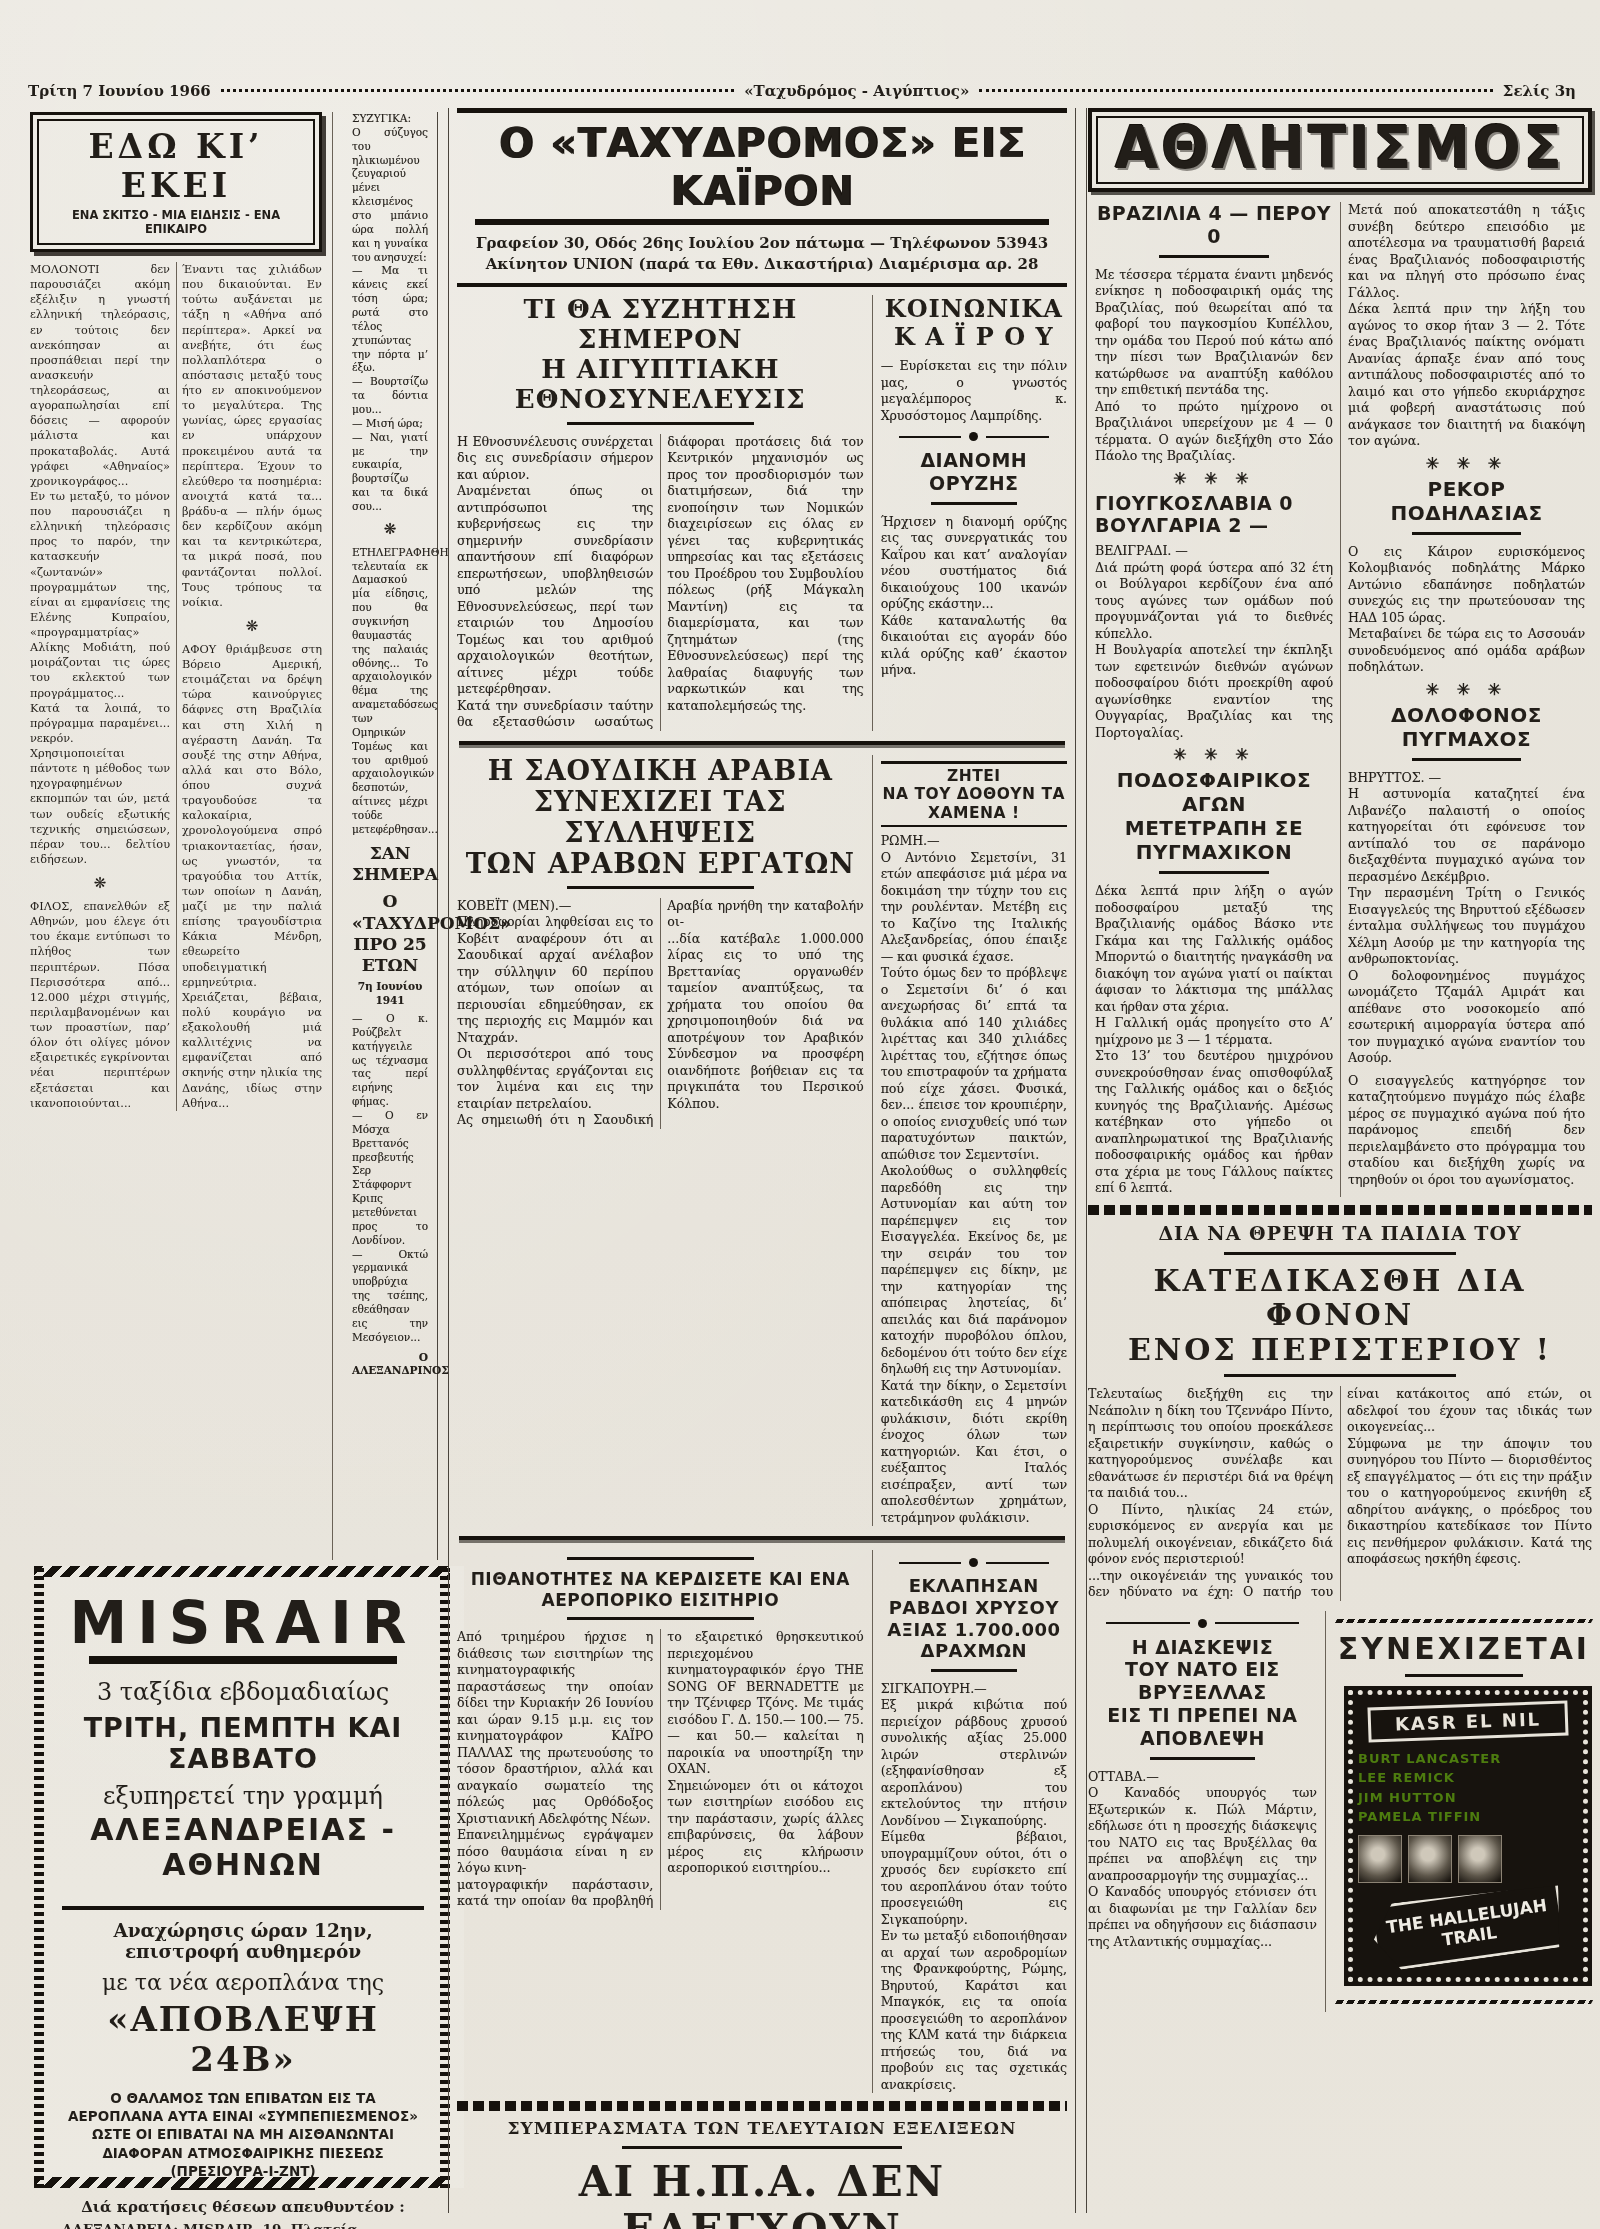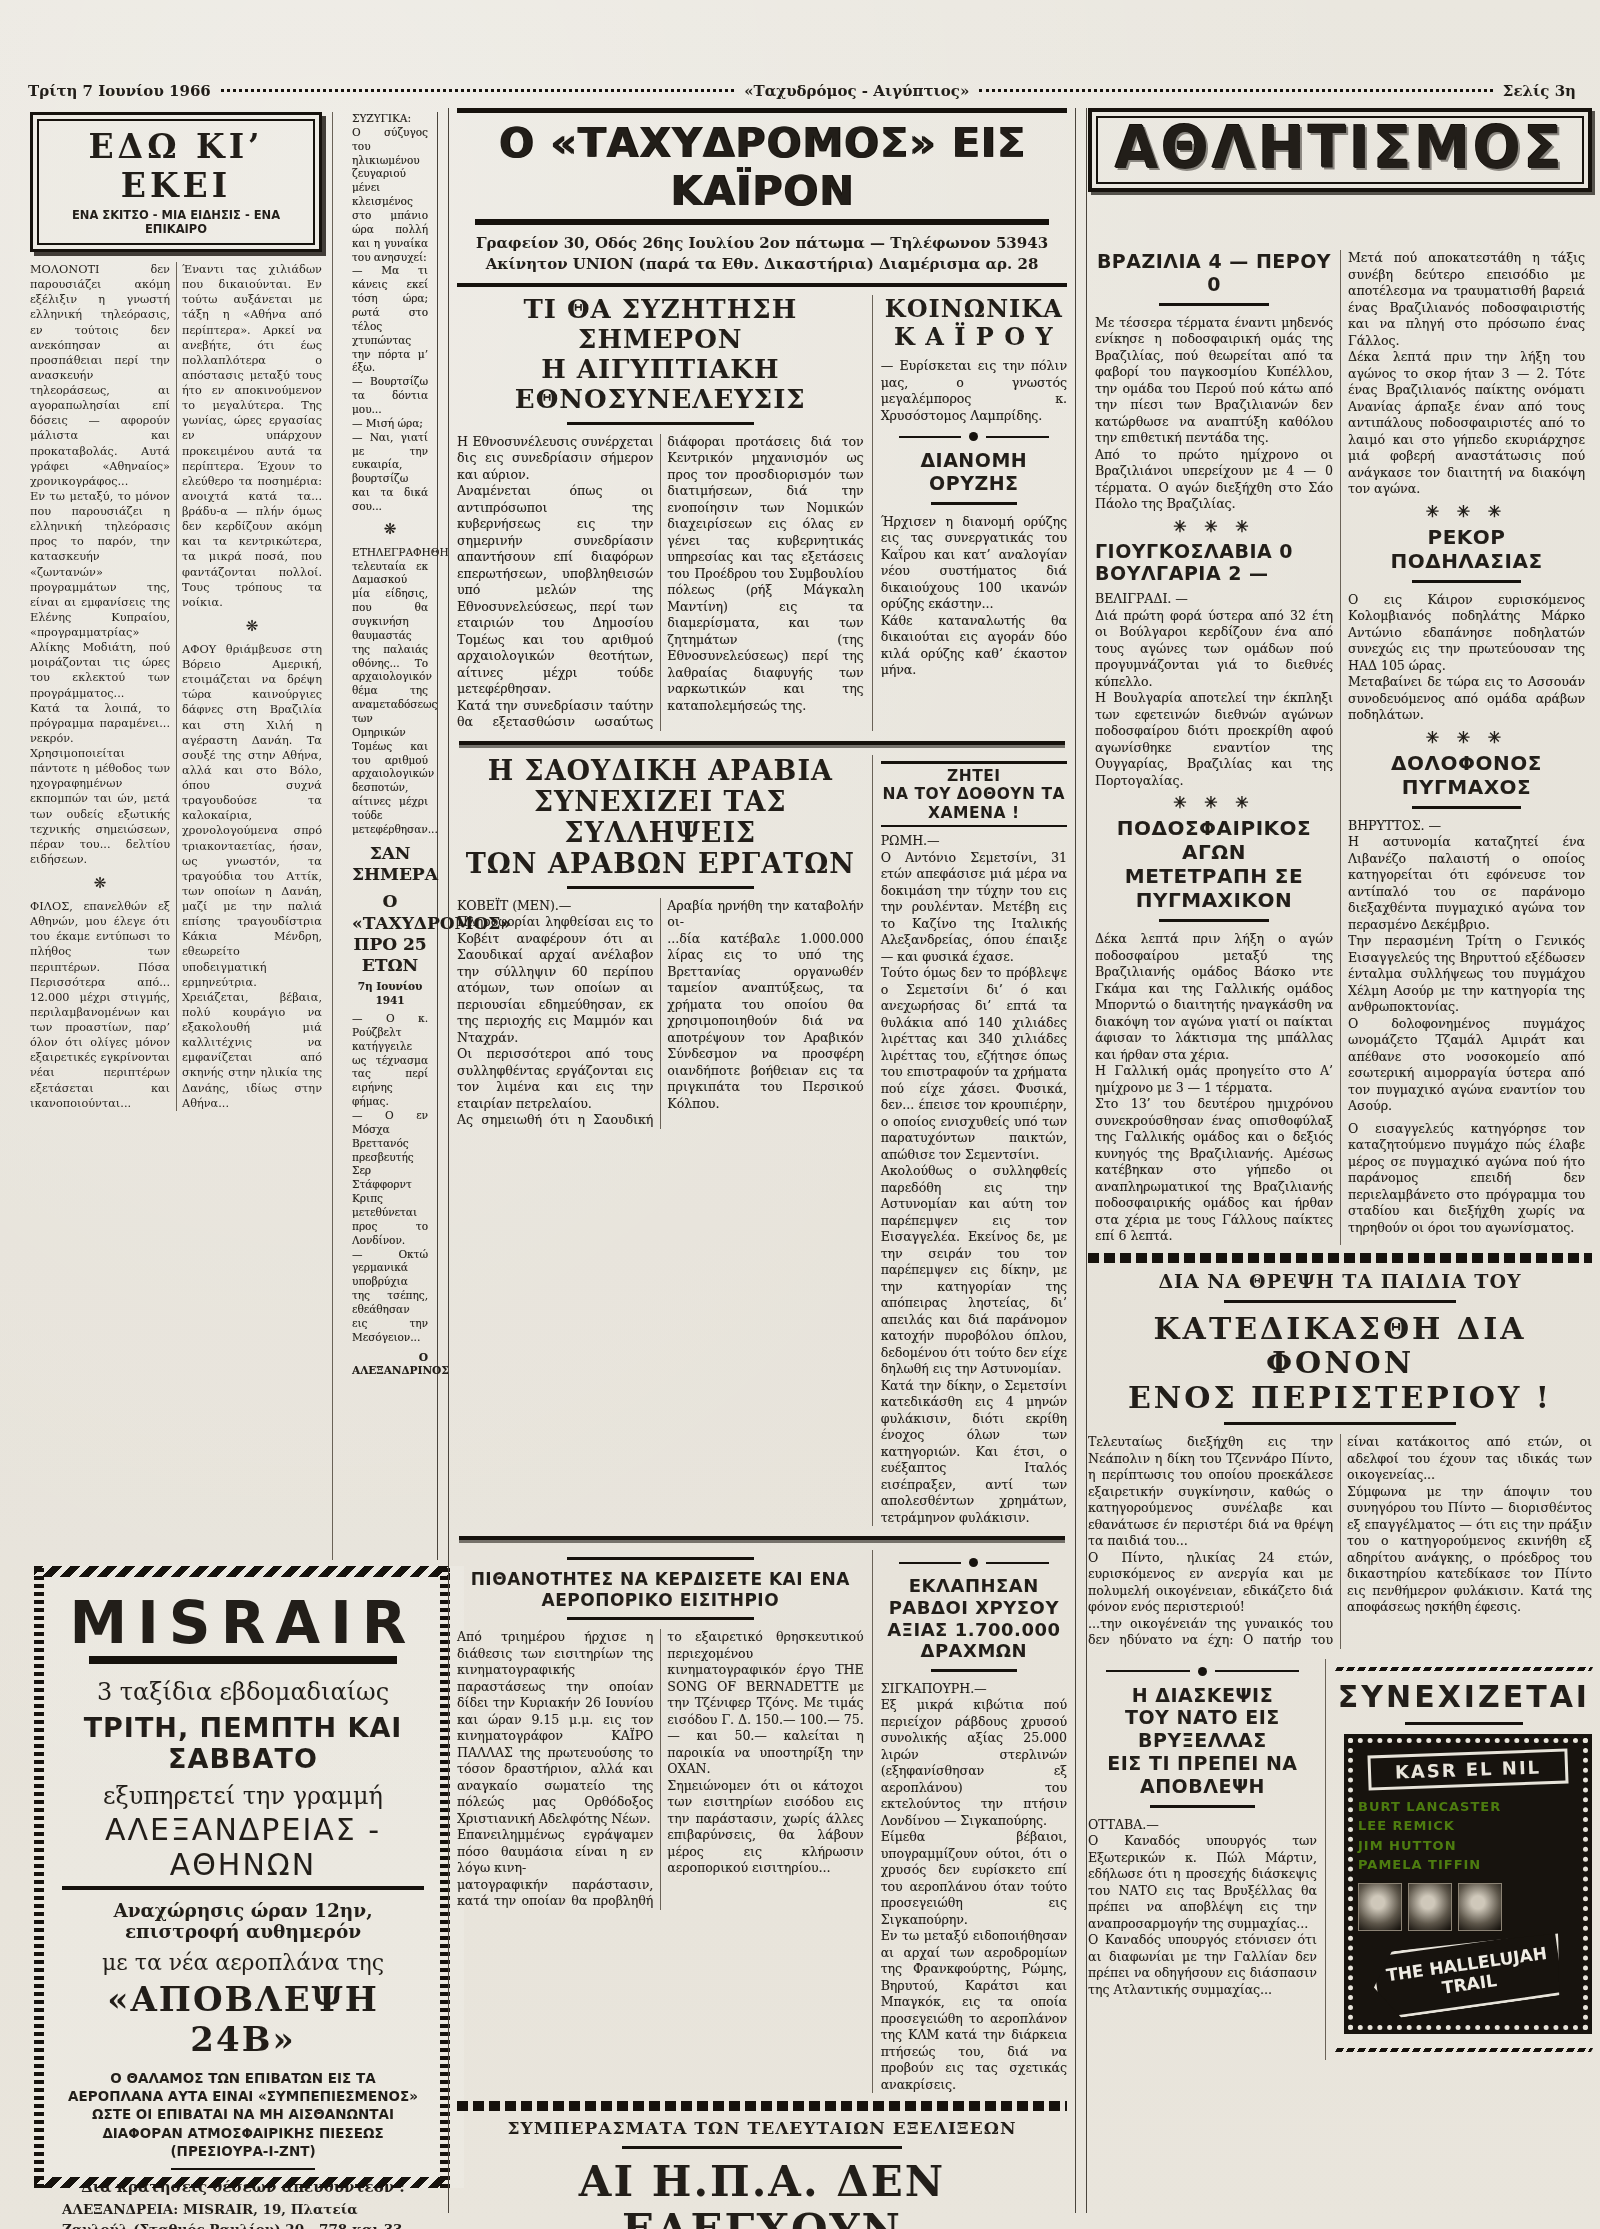--- a/index.html
+++ b/index.html
@@ -48,21 +48,21 @@
   .misrair { position:absolute; left:34px; top:1566px; width:430px; height:622px; padding:14px 22px 10px 14px; background:rgba(255,255,255,.15); }
   .zz-h { position:absolute; left:0; right:14px; height:11px; background:repeating-linear-gradient(135deg,#16120d 0 7px, transparent 7px 13px); }
   .zz-top { top:0; } .zz-bot { bottom:0; }
   .zz-v { position:absolute; top:0; bottom:0; width:10px; background:repeating-linear-gradient(0deg,#16120d 0 4px, transparent 4px 8px); }
   .zz-left { left:0; } .zz-right { right:14px; }
   .mis-brand { font-family:"DejaVu Sans", sans-serif; font-weight:bold; font-size:58px; letter-spacing:10px; text-align:center; line-height:1; }
   .mis-bar { height:8px; background:#16120d; width:85%; margin:4px auto 14px; }
   .mis-line1 { font-size:24px; text-align:center; margin:6px 0; }
   .mis-days { font-family:"DejaVu Sans", sans-serif; font-weight:bold; font-size:27px; text-align:center; letter-spacing:1px; }
   .mis-serves { font-size:24px; text-align:center; margin:8px 0 2px; }
-  .mis-route { font-family:"DejaVu Sans", sans-serif; font-weight:normal; font-size:30px; text-align:center; letter-spacing:2px; border-bottom:4px solid #16120d; padding-bottom:4px; margin-bottom:10px; }
+  .mis-route { font-family:"DejaVu Sans", sans-serif; font-weight:bold; font-size:30px; text-align:center; letter-spacing:2px; border-bottom:4px solid #16120d; padding-bottom:24px; margin-bottom:10px; }
   .mis-sched { font-size:18.5px; font-weight:bold; text-align:center; margin:6px 0; }
   .mis-intro { font-size:22px; text-align:center; margin:8px 0 2px; }
   .mis-plane { font-family:"DejaVu Serif", serif; font-weight:bold; font-size:34px; text-align:center; letter-spacing:2px; margin:4px 0 10px; }
   .mis-note { font-family:"DejaVu Sans", sans-serif; font-weight:bold; font-size:13.5px; text-align:center; line-height:1.35; }
   .mis-note-bar { height:2px; background:#16120d; width:40%; margin:8px auto; }
   .mis-bookhead { font-size:15px; font-weight:bold; text-align:center; margin:6px 0 4px; }
   .mis-book { font-size:13.5px; font-weight:bold; line-height:1.45; }
   
   .cairo-head { border-top:5px solid #16120d; border-bottom:4px solid #16120d; padding:6px 0 8px; margin-bottom:8px; }
   .cairo-title { font-family:"DejaVu Sans", sans-serif; font-weight:bold; font-size:41px; text-align:center; letter-spacing:1px; text-shadow:1.5px 0 0 #16120d; }
@@ -70,21 +70,21 @@
   .cairo-addr { font-size:15px; font-weight:bold; text-align:center; line-height:1.4; }
   .row { display:flex; }
   .c23 { width:416px; padding-right:8px; }
   .c13 { width:196px; border-left:1px solid #6a6257; padding-left:8px; }
   .gam-kicker { border-top:3px solid #16120d; border-bottom:2px solid #16120d; padding:3px 0; margin:6px 0; }
   
   .ath-box { border:4px solid #16120d; padding:4px; box-shadow:3px 3px 0 rgba(22,18,13,.7); margin-bottom:10px; }
   .ath-in { border:2px solid #16120d; text-align:center; padding:2px 0 6px; }
   .ath-title { font-family:"DejaVu Sans", sans-serif; font-weight:900; font-size:56px; letter-spacing:3px; line-height:1; text-shadow:2px 2px 0 rgba(22,18,13,.45), -1px -1px 0 #16120d; transform:scaleY(1.05); }
   .sports-cols { display:flex; }
-  .scol { width:50%; padding:0 7px;margin-top:48px; }
+  .scol { width:50%; padding:0 7px; }
   .scol + .scol { border-left:1px solid #6a6257; }
   
   .movie { position:relative; width:248px; margin:8px 0 0 auto; background:#17130e; padding:16px 14px; min-height:300px; }
   .movie::before { content:""; position:absolute; inset:4px; border:5px dotted #e8e4da; pointer-events:none; }
   .kasr { position:relative; border:3px solid #e8e4da; color:#e8e4da; font-family:"DejaVu Sans", sans-serif; font-weight:bold; font-size:18px; text-align:center; padding:4px 2px; transform:rotate(-2deg); letter-spacing:2px; margin:2px 10px 10px; }
   .movie-stars { color:#4d7c0f; font-family:"DejaVu Sans", sans-serif; font-weight:bold; font-size:13px; line-height:1.5; letter-spacing:1px; }
   .faces { display:flex; gap:6px; margin:8px 0; }
   .face { width:44px; height:48px; background:radial-gradient(circle at 45% 40%, #cfc8ba 18%, #5d564a 60%, #17130e 95%); border:1px solid #8c8374; }
   .hall-sign { position:relative; margin:10px auto 0; width:190px; background:#17130e; border:3px solid #e8e4da; color:#efece4; font-family:"DejaVu Sans", sans-serif; font-weight:bold; text-align:center; font-size:17px; line-height:1.2; padding:10px 6px; transform:rotate(-8deg); clip-path:polygon(0 50%, 12% 0, 100% 8%, 96% 100%, 12% 100%); }
 </style>

